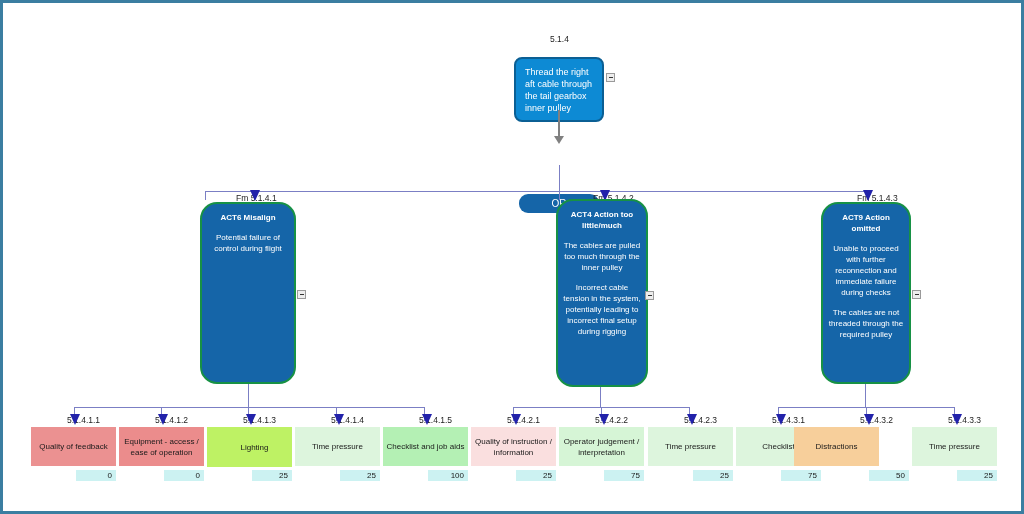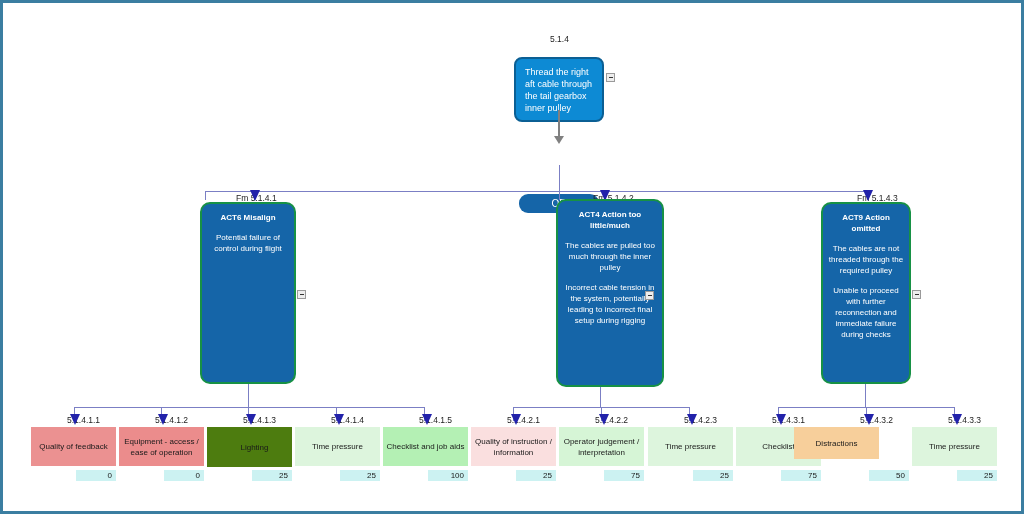--- a/index.html
+++ b/index.html
@@ -80,21 +80,21 @@
     font-size: 10px;
     text-align: center;
     line-height: 19px;
     height: 19px;
   }
   
   .fm-node {
     position: absolute;
     background: #1565a8;
     border: 2px solid #179145;
-    border-radius: 10px;
+    border-radius: 17px;
     box-sizing: border-box;
     color: #ffffff;
     font-size: 8px;
     line-height: 11px;
     text-align: center;
     padding: 8px 5px;
     overflow: hidden;
   }
   .fm-title {
     font-weight: bold;
@@ -179,33 +179,33 @@
   <div class="node-id" style="left:197px; top:190px;">Fm 5.1.4.1</div>
   <div class="tri" style="left:247px; top:187px;"></div>
   <div class="fm-node" style="left:197px; top:199px; width:96px; height:182px;">
     <div class="fm-title">ACT6 Misalign</div>
     <div class="fm-para">Potential failure of control during flight</div>
   </div>
   <div class="collapse-btn" style="left:294px; top:287px;"></div>
 
   <div class="node-id" style="left:554px; top:190px;">Fm 5.1.4.2</div>
   <div class="tri" style="left:597px; top:187px;"></div>
-  <div class="fm-node" style="left:553px; top:196px; width:108px; height:188px;">
+  <div class="fm-node" style="left:553px; top:196px; width:92px; height:188px;">
     <div class="fm-title">ACT4 Action too little/much</div>
     <div class="fm-para">The cables are pulled too much through the inner pulley</div>
     <div class="fm-para">Incorrect cable tension in the system, potentially leading to incorrect final setup during rigging</div>
   </div>
   <div class="collapse-btn" style="left:642px; top:288px;"></div>
 
   <div class="node-id" style="left:818px; top:190px;">Fm 5.1.4.3</div>
   <div class="tri" style="left:860px; top:187px;"></div>
   <div class="fm-node" style="left:818px; top:199px; width:90px; height:182px;">
     <div class="fm-title">ACT9 Action omitted</div>
+    <div class="fm-para">Unable to proceed with further reconnection and immediate failure during checks</div>
     <div class="fm-para">The cables are not threaded through the required pulley</div>
-    <div class="fm-para">Unable to proceed with further reconnection and immediate failure during checks</div>
   </div>
   <div class="collapse-btn" style="left:909px; top:287px;"></div>
 
   <div class="vline" style="left:245px; top:381px; height:23px;"></div>
   <div class="hline" style="left:71px; top:404px; width:350px;"></div>
   <div class="vline" style="left:71px;  top:404px; height:14px;"></div>
   <div class="vline" style="left:158px; top:404px; height:14px;"></div>
   <div class="vline" style="left:245px; top:404px; height:14px;"></div>
   <div class="vline" style="left:333px; top:404px; height:14px;"></div>
   <div class="vline" style="left:421px; top:404px; height:14px;"></div>
@@ -231,21 +231,21 @@
 
   <div class="node-id" style="left:116px; top:412px;">5.1.4.1.2</div>
   <div class="tri" style="left:155px; top:411px;"></div>
   <div class="leaf" style="left:116px; top:424px; width:85px; height:39px; background:#eb8c8c;">
     <span>Equipment - access / ease of operation</span>
   </div>
   <div class="leaf-value" style="left:161px; top:467px; width:40px;">0</div>
 
   <div class="node-id" style="left:204px; top:412px;">5.1.4.1.3</div>
   <div class="tri" style="left:243px; top:411px;"></div>
-  <div class="leaf" style="left:204px; top:424px; width:85px; height:40px; background:#4d7c0f;padding-left:13px;">
+  <div class="leaf" style="left:204px; top:424px; width:85px; height:40px; background:#bef264;padding-left:13px;">
     <span>Lighting</span>
   </div>
   <div class="leaf-value" style="left:249px; top:467px; width:40px;">25</div>
 
   <div class="node-id" style="left:292px; top:412px;">5.1.4.1.4</div>
   <div class="tri" style="left:331px; top:411px;"></div>
   <div class="leaf" style="left:292px; top:424px; width:85px; height:39px; background:#ddf5dd;">
     <span>Time pressure</span>
   </div>
   <div class="leaf-value" style="left:337px; top:467px; width:40px;">25</div>
@@ -280,21 +280,21 @@
 
   <div class="node-id" style="left:733px; top:412px;">5.1.4.3.1</div>
   <div class="tri" style="left:773px; top:411px;"></div>
   <div class="leaf" style="left:733px; top:424px; width:85px; height:39px; background:#ddf5dd;">
     <span>Checklist</span>
   </div>
   <div class="leaf-value" style="left:778px; top:467px; width:40px;">75</div>
 
   <div class="node-id" style="left:821px; top:412px;">5.1.4.3.2</div>
   <div class="tri" style="left:861px; top:411px;"></div>
-  <div class="leaf" style="left:791px; top:424px; width:85px; height:32px; background:#f7cf9b;">
+  <div class="leaf" style="left:791px; top:424px; width:85px; height:39px; background:#f7cf9b;">
     <span>Distractions</span>
   </div>
   <div class="leaf-value" style="left:866px; top:467px; width:40px;">50</div>
 
   <div class="node-id" style="left:909px; top:412px;">5.1.4.3.3</div>
   <div class="tri" style="left:949px; top:411px;"></div>
   <div class="leaf" style="left:909px; top:424px; width:85px; height:39px; background:#ddf5dd;">
     <span>Time pressure</span>
   </div>
   <div class="leaf-value" style="left:954px; top:467px; width:40px;">25</div>

